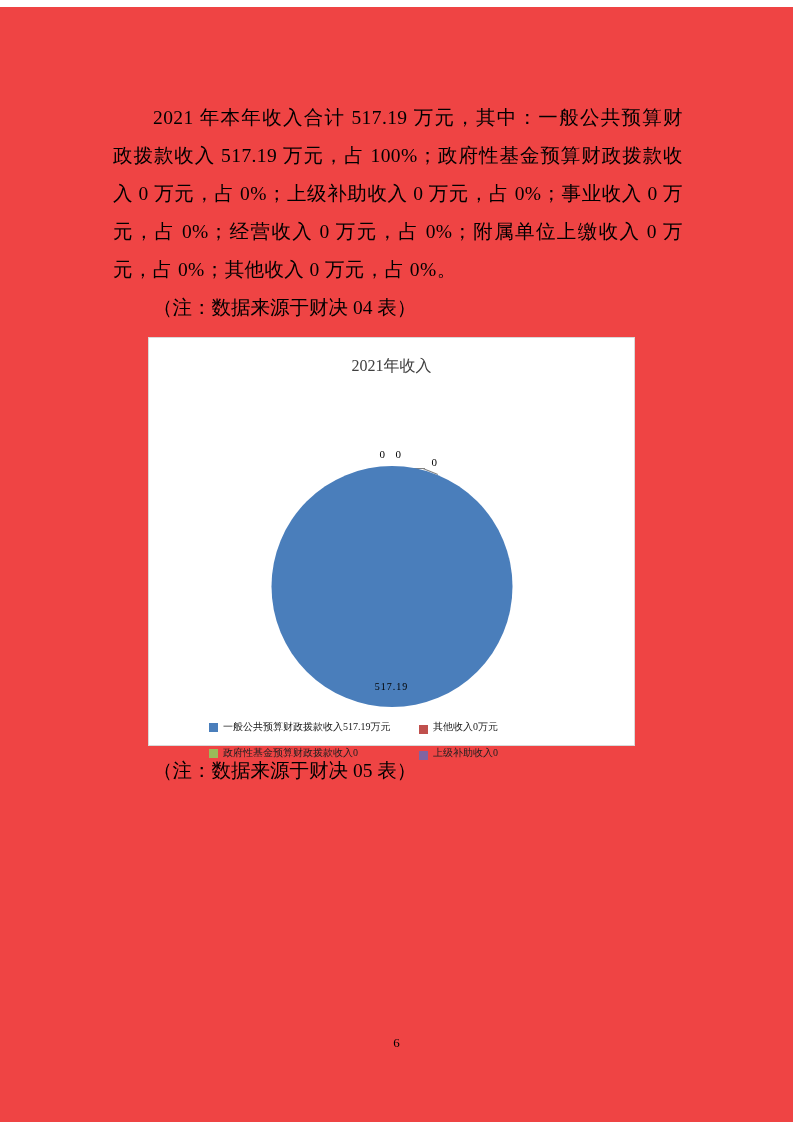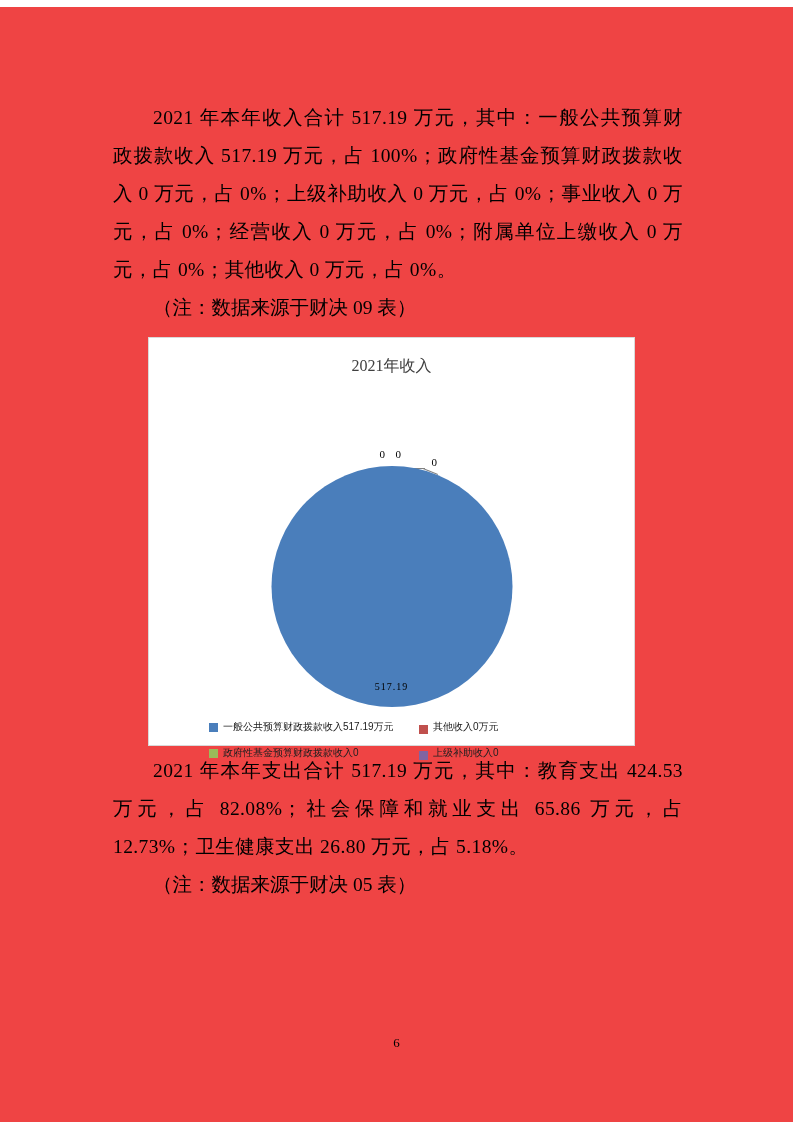--- a/index.html
+++ b/index.html
@@ -147,21 +147,21 @@
   }
   .legend-row {
     display: flex;
     margin-bottom: 12px;
   }
   .legend-item {
     display: flex;
     align-items: center;
     font-size: 10px;
     color: #202020;
-    font-family: Liberation Sans, sans-serif;
+    font-family: Liberation Serif, serif;
   }
   .legend-item.col1 { width: 210px; }
   .legend-item.col2 { width: 160px; align-items: flex-end; }
   .swatch {
     width: 9px;
     height: 9px;
     margin-right: 5px;
     flex: 0 0 auto;
   }
   .page-number {
@@ -176,21 +176,21 @@
 </style>
 </head>
 <body>
 
 <div class="page">
 
   <div class="content">
 
     <p class="para indent2">2021 年本年收入合计 517.19 万元，其中：一般公共预算财政拨款收入 517.19 万元，占 100%；政府性基金预算财政拨款收入 0 万元，占 0%；上级补助收入 0 万元，占 0%；事业收入 0 万元，占 0%；经营收入 0 万元，占 0%；附属单位上缴收入 0 万元，占 0%；其他收入 0 万元，占 0%。</p>
 
-    <p class="note">（注：数据来源于财决 09 表）</p>
+    <p class="note">（注：数据来源于财决 04 表）</p>
 
     <div class="chart-box">
 
       <div class="chart-title">2021年收入</div>
 
       <div class="pie-wrap">
 
         <div class="zero-labels">
           <span class="z0">0</span>
           <span class="z1">0</span>
@@ -225,21 +225,20 @@
           <div class="legend-item col2">
             <span class="swatch" style="background:#8064a2"></span>
             <span>上级补助收入0</span>
           </div>
         </div>
       </div>
 
     </div>
 
 
-    <p class="para indent2">2021 年本年支出合计 517.19 万元，其中：教育支出 424.53 万元，占 82.08%；社会保障和就业支出 65.86 万元，占 12.73%；卫生健康支出 26.80 万元，占 5.18%。</p>
 
     <p class="note">（注：数据来源于财决 05 表）</p>
 
   </div>
 
   <div class="page-number">6</div>
 
 </div>
 
 </body></html>

